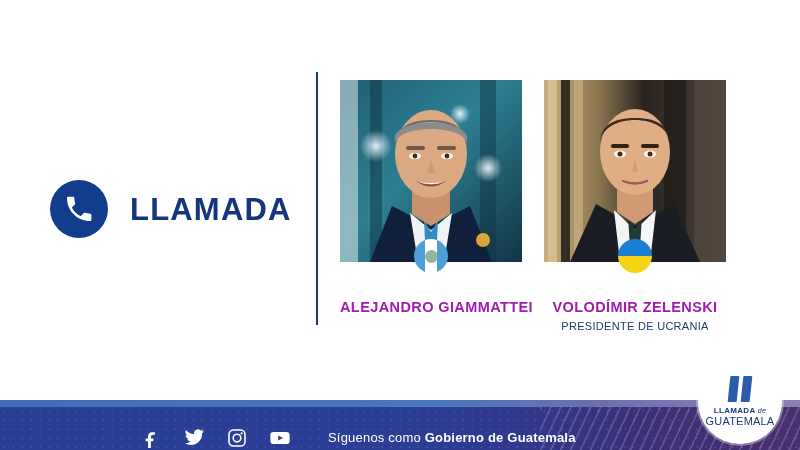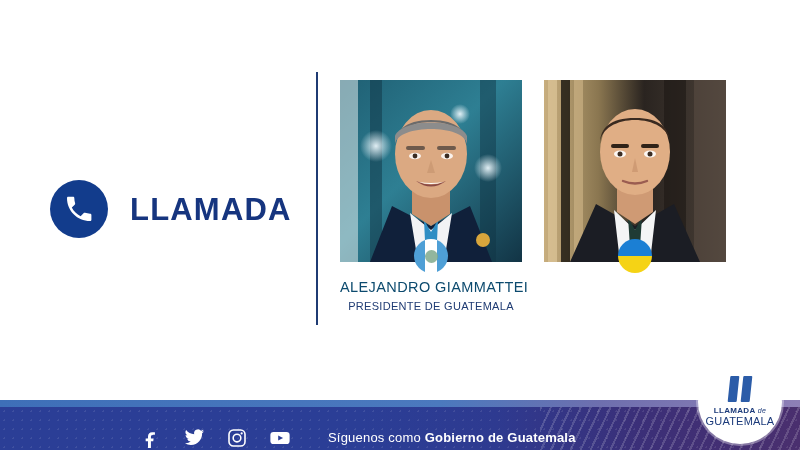--- a/index.html
+++ b/index.html
@@ -102,26 +102,26 @@
     background: #7fa98c;
     opacity: .85;
   }
   
   .flag-ua {
     background: linear-gradient(to bottom,
       #1B7FD4 0%, #1B7FD4 50%,
       #F5D315 50%, #F5D315 100%);
   }
   .name {
-    margin-top: 18px;
+    margin-top: 38px;
     text-align: center;
     font-size: 14.5px;
-    font-weight: normal;
+    font-weight: bold;
     letter-spacing: .4px;
-    color: #0c4a6e;
+    color: #a21caf;
     line-height: 1.1;
     white-space: nowrap;
   }
   .role {
     margin-top: 4px;
     text-align: center;
     font-size: 11px;
     letter-spacing: .3px;
     color: #1F3B73;
     line-height: 1.1;
@@ -308,21 +308,20 @@
 
             <circle cx="143" cy="160" r="7" fill="#d8a63c"></circle>
           </g>
         </svg>
       </div>
       <div class="flag-badge flag-gt">
         <div class="emblem"></div>
       </div>
     </div>
     <div class="name">ALEJANDRO GIAMMATTEI</div>
-    <div class="role">PRESIDENTE DE GUATEMALA</div>
   </div>
 
   <div class="person">
     <div class="photo-wrap">
       <div class="photo">
         <svg width="182" height="182" viewBox="0 0 182 182" aria-hidden="true">
           <defs>
             <linearGradient id="bg2" x1="0" y1="0" x2="1" y2="0">
               <stop offset="0%" stop-color="#c8ae7e"></stop>
               <stop offset="30%" stop-color="#8a7650"></stop>
@@ -359,20 +358,22 @@
             <circle cx="76" cy="74" r="2.5" fill="#3b2d23"></circle>
             <circle cx="106" cy="74" r="2.5" fill="#3b2d23"></circle>
 
             <path d="M91 78 L88 92 h6 z" fill="#c8936c" opacity=".7"></path>
             <path d="M79 101 Q91 106 103 101" stroke="#9a5c50" stroke-width="2.4" fill="none" stroke-linecap="round"></path>
           </g>
         </svg>
       </div>
       <div class="flag-badge flag-ua"></div>
     </div>
+    <div class="name">VOLODÍMIR ZELENSKI</div>
+    <div class="role">PRESIDENTE DE UCRANIA</div>
   </div>
 
 </div>
 
 <div id="footer">
   <div id="footer-top-strip"></div>
   <div id="footer-main">
     <div id="footer-dots"></div>
     <div id="footer-stripes"></div>
   </div>

